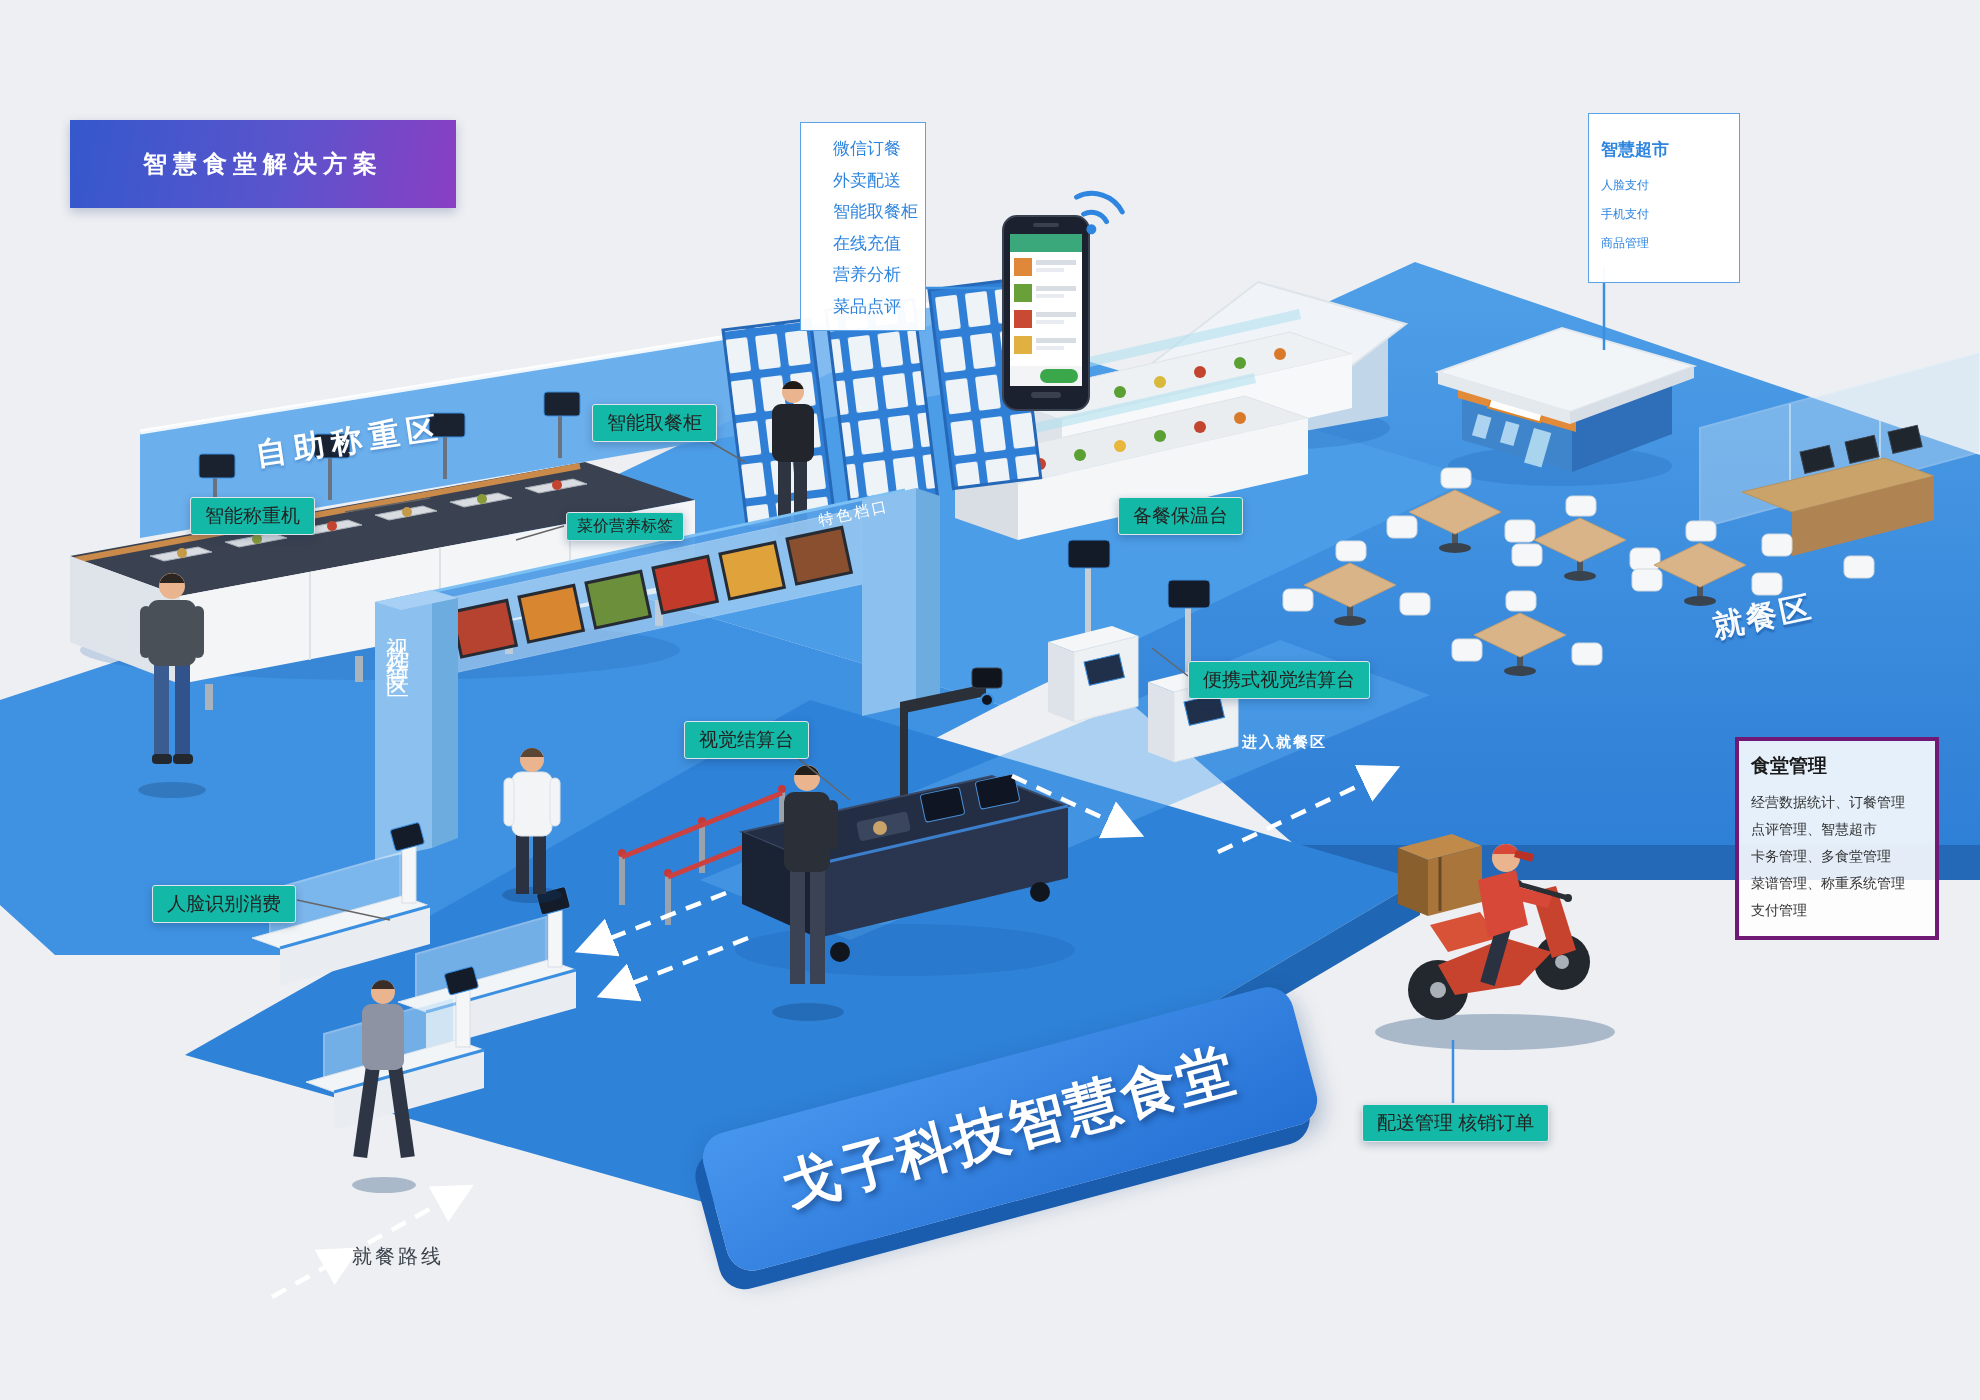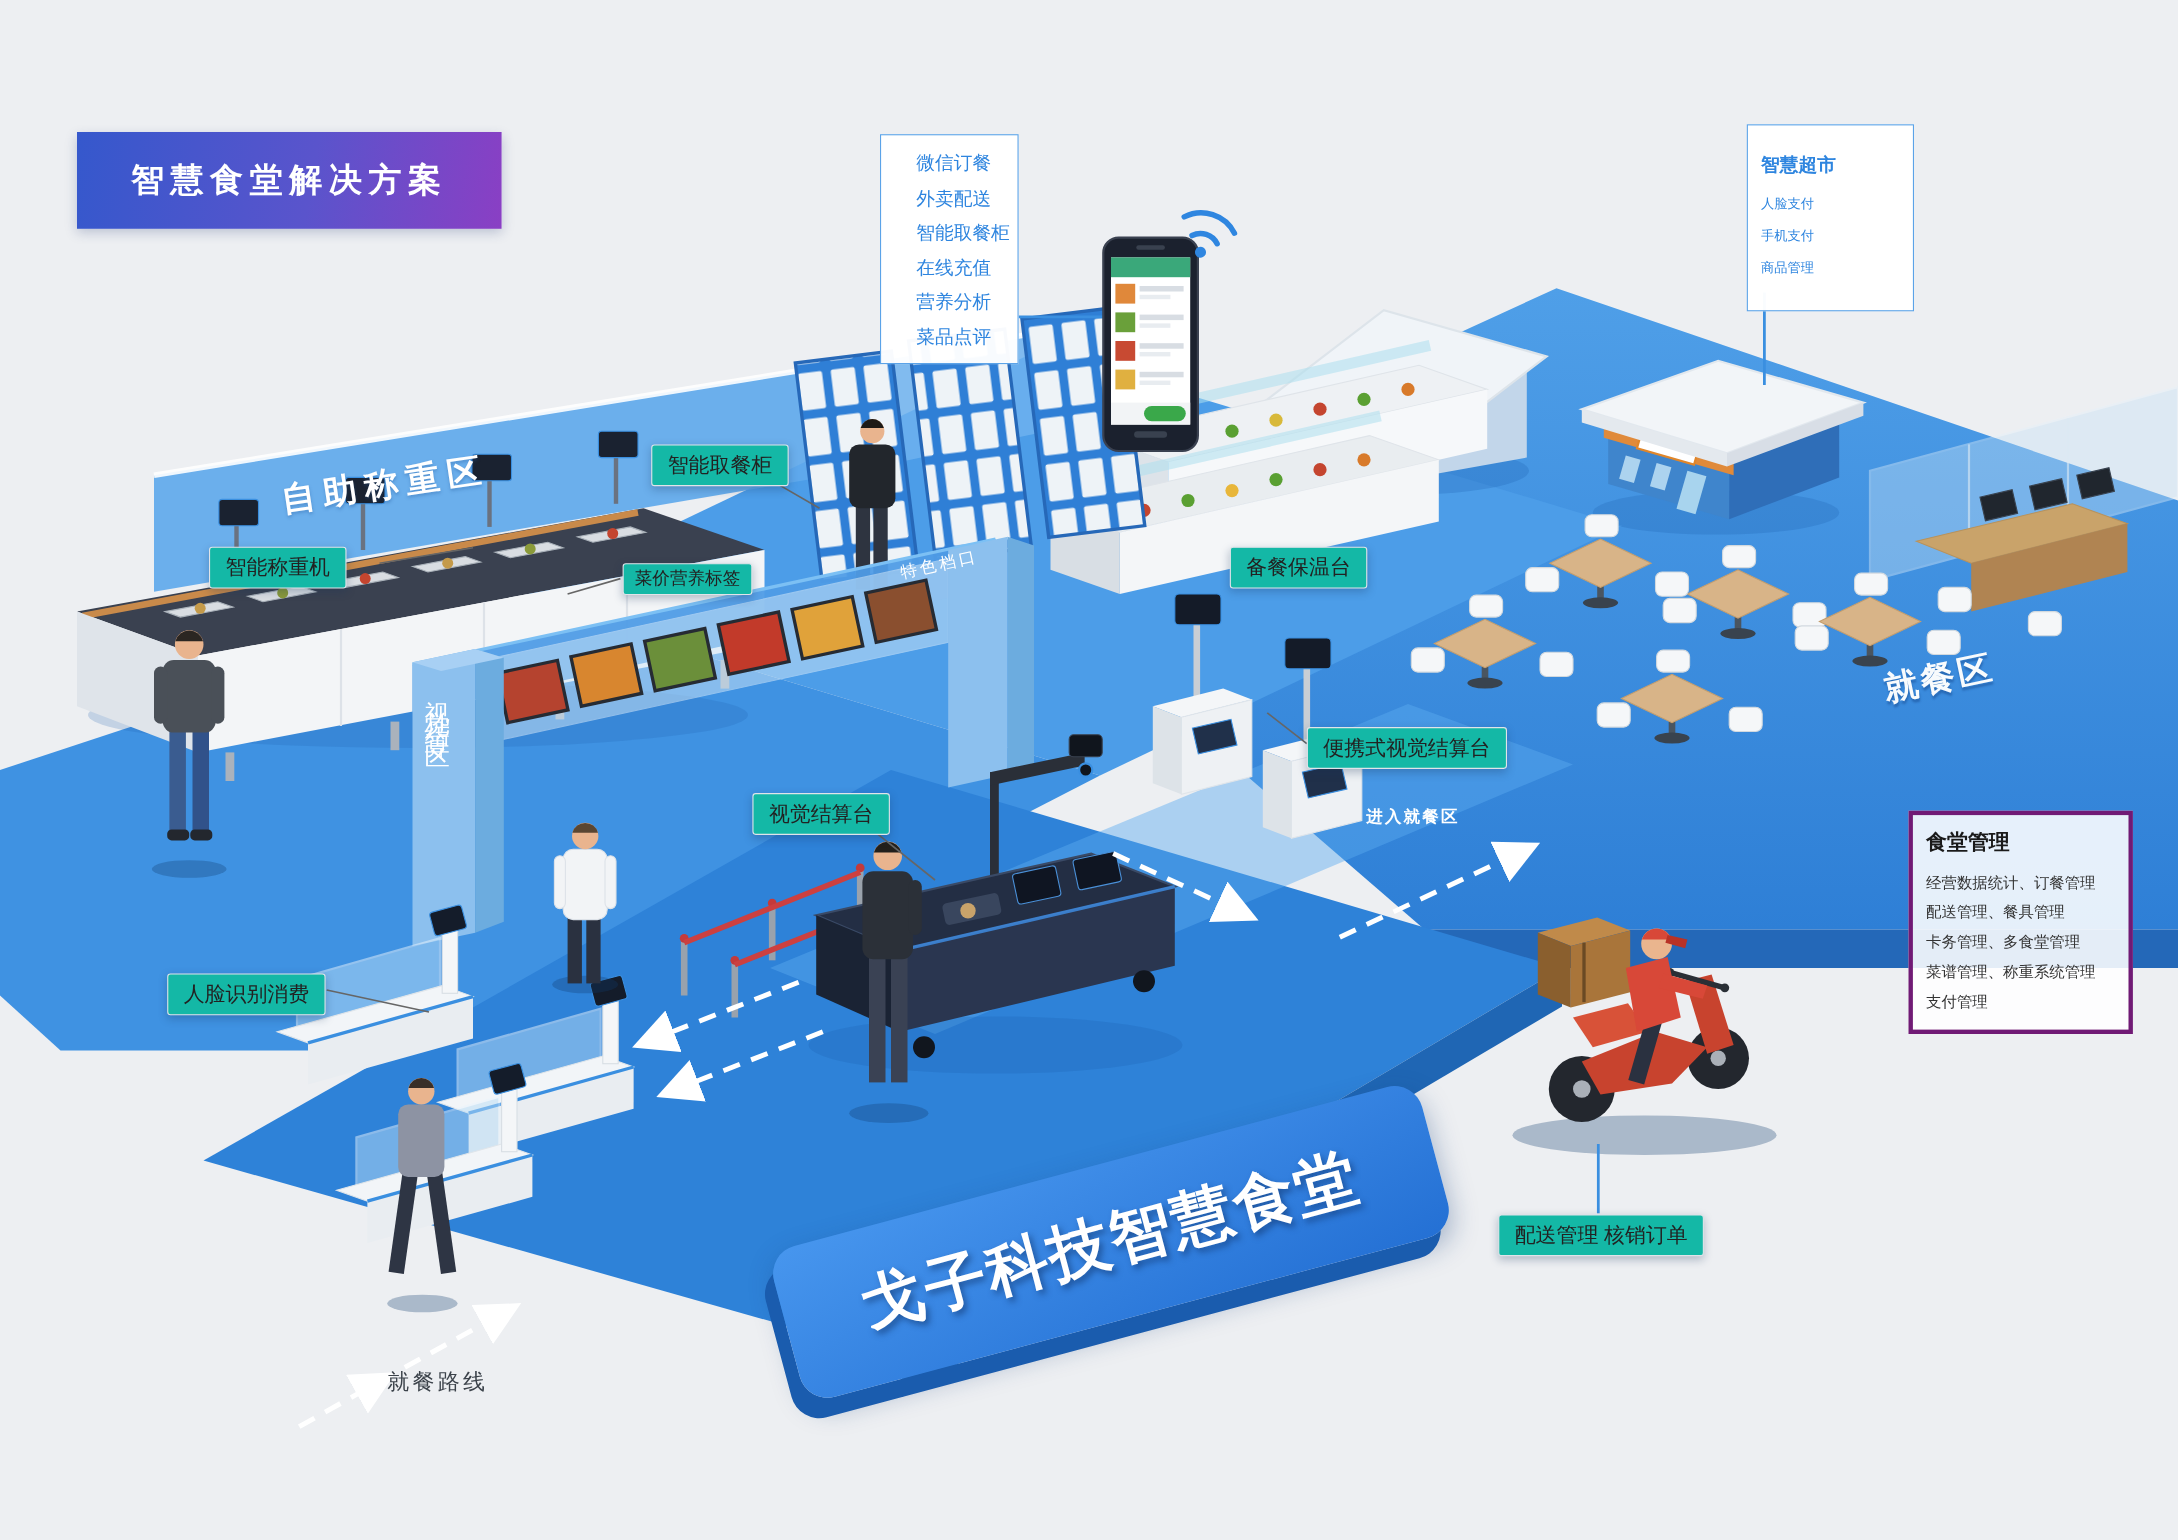--- a/index.html
+++ b/index.html
@@ -14,21 +14,21 @@
 
   .callout{position:absolute;background:rgba(255,255,255,.97);border:1px solid #5ba3e8;z-index:6;}
   .callout .c-title{font-weight:bold;color:#2e85df;}
   .callout .c-item{color:#2e85df;}
 
   .floatText{position:absolute;z-index:5;white-space:nowrap;}
 
   #title-banner{position:absolute;left:70px;top:120px;width:386px;height:88px;z-index:7;
       background:linear-gradient(100deg,#3558cc 0%,#5a54cc 55%,#8a3fc4 100%);
       display:flex;align-items:center;justify-content:center;
-      color:#fff;font-size:30px;font-weight:bold;letter-spacing:6px;
+      color:#fff;font-size:24px;font-weight:bold;letter-spacing:6px;
       box-shadow:0 4px 10px rgba(40,60,120,.25);}
 
   #main-ribbon{position:absolute;left:705px;top:1058px;width:610px;height:142px;z-index:6;
       transform:rotate(-15deg);border-radius:26px;
       background:linear-gradient(165deg,#4796ee 0%,#2470d4 100%);
       box-shadow:-12px 16px 0 #1a5cae, 0 10px 24px rgba(20,60,120,.35);
       display:flex;align-items:center;justify-content:center;}
   #main-ribbon span{color:#fff;font-size:56px;font-weight:bold;letter-spacing:2px;
       text-shadow:2px 4px 6px rgba(10,40,90,.5);}
 
@@ -488,21 +488,21 @@
 <div id="market-callout" class="callout">
   <div class="c-title">智慧超市</div>
   <div class="c-item">人脸支付</div>
   <div class="c-item">手机支付</div>
   <div class="c-item">商品管理</div>
 </div>
 
 <div id="mgmt-callout" class="callout">
   <div class="c-title">食堂管理</div>
   <div class="c-item">经营数据统计、订餐管理</div>
-  <div class="c-item">配送管理、餐具管理</div>
+  <div class="c-item">点评管理、智慧超市</div>
   <div class="c-item">卡务管理、多食堂管理</div>
   <div class="c-item">菜谱管理、称重系统管理</div>
   <div class="c-item">支付管理</div>
 </div>
 
 <div class="pill" style="left:592px;top:404px;">智能取餐柜</div>
 <div class="pill" style="left:190px;top:497px;">智能称重机</div>
 <div class="pill small" style="left:566px;top:512px;">菜价营养标签</div>
 <div class="pill" style="left:1118px;top:497px;">备餐保温台</div>
 <div class="pill" style="left:684px;top:721px;">视觉结算台</div>

